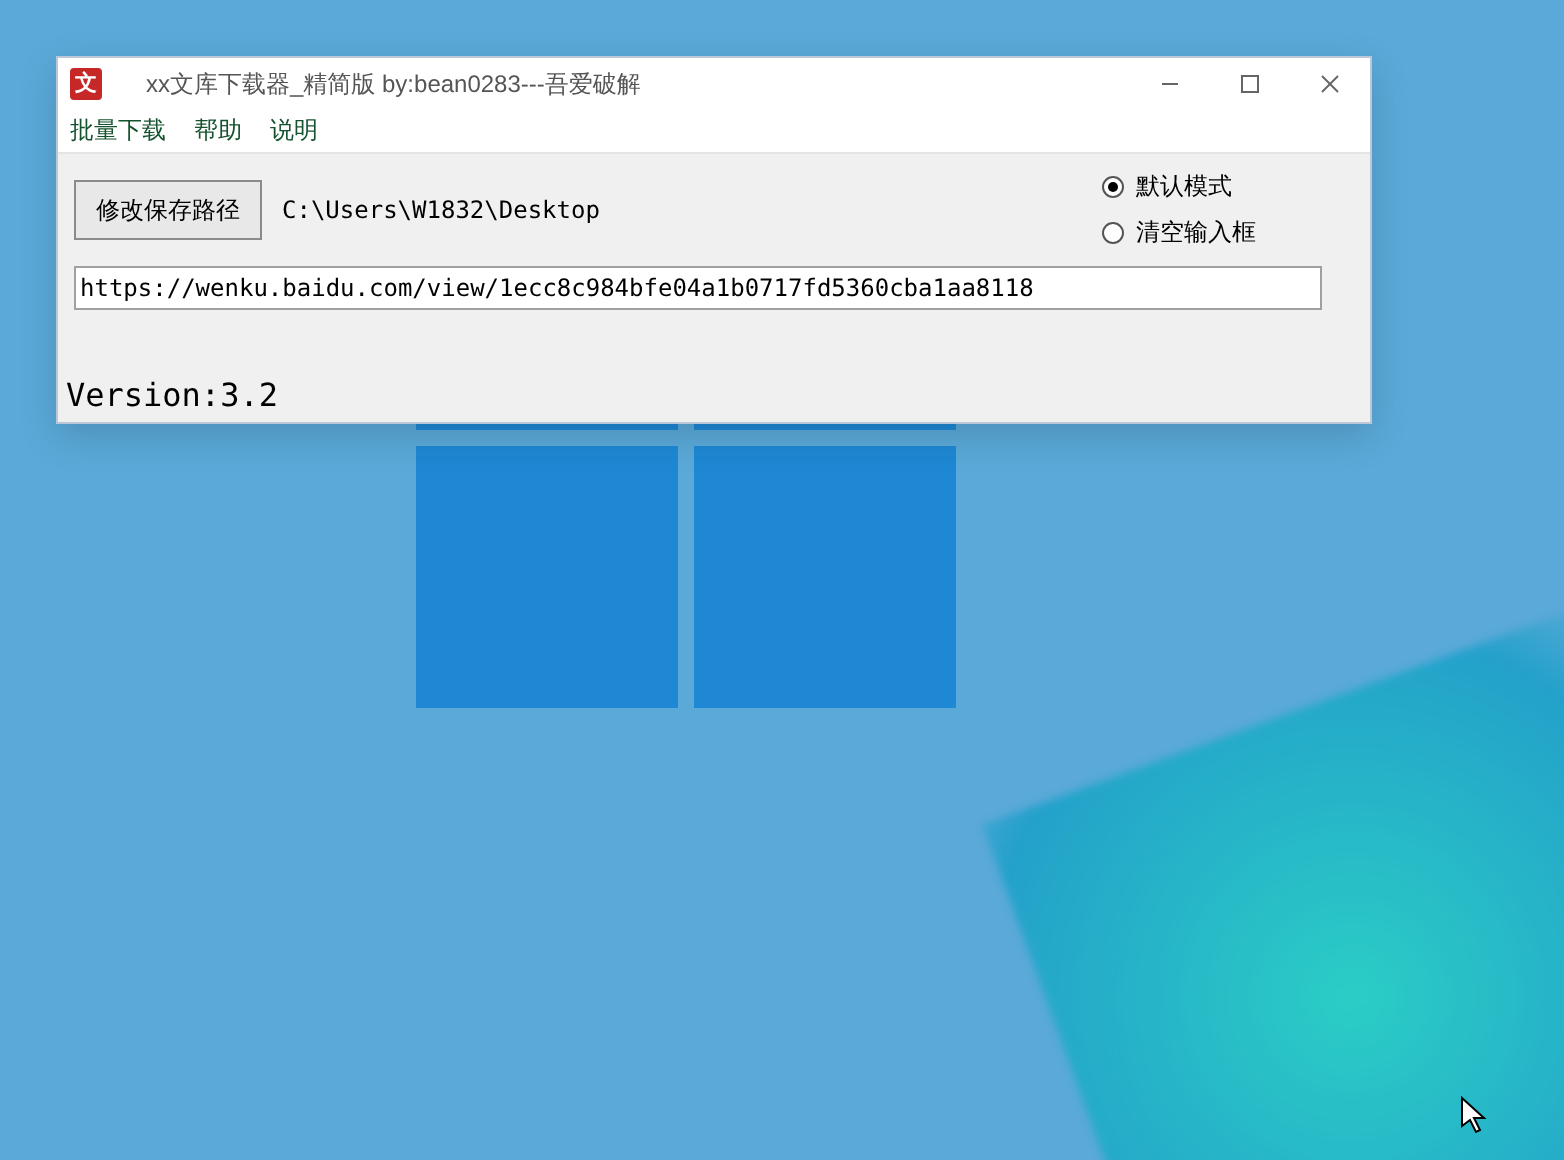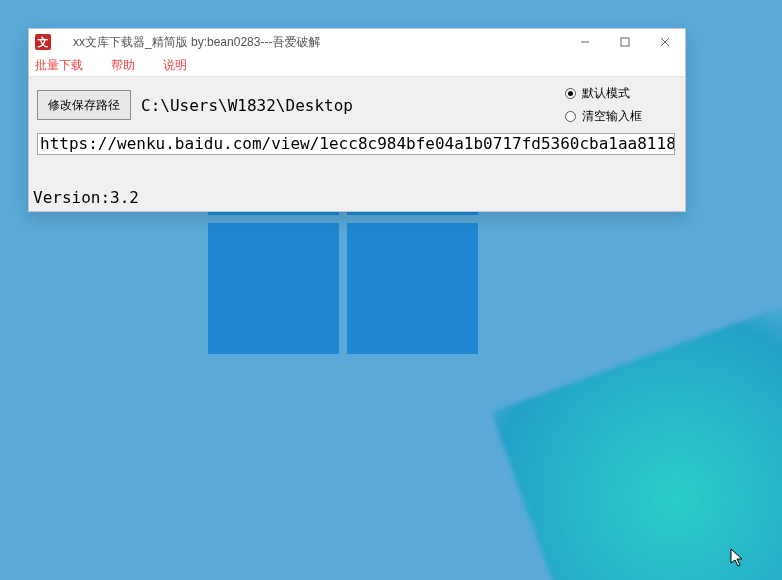--- a/index.html
+++ b/index.html
@@ -84,29 +84,29 @@
     color: #666;
     font-size: 11px;
   }
   .titlebar .ctrl svg { stroke: #666; stroke-width: 1; fill: none; }
 
   .menubar {
     height: 22px;
     display: flex;
     align-items: center;
     padding-left: 6px;
-    gap: 28px;
-    background: #fff;
-    color: #ef4444;
+    gap: 14px;
+    background: #fff;
+    color: #14532d;
     border-bottom: 1px solid #e4e4e4;
   }
   .menubar span { cursor: default; }
 
   .client {
-    padding: 8px 10px 4px 8px;
+    padding: 8px 24px 4px 8px;
     display: flex;
     flex-direction: column;
     gap: 8px;
   }
 
   .row {
     display: flex;
     align-items: center;
     gap: 10px;
   }
@@ -119,21 +119,21 @@
     background: #e8e8e8;
     display: flex;
     align-items: center;
     justify-content: center;
     font-size: 12px;
     cursor: default;
   }
 
   .path-label, .url-input {
     font-family: "SimSun", monospace;
-    font-size: 16px;
+    font-size: 12px;
   }
   .path-label { flex: 1; }
 
   .url-input {
     flex: 1;
     height: 22px;
     border: 1px solid #a0a0a0;
     background: #fff;
     padding: 0 2px;
     line-height: 20px;

